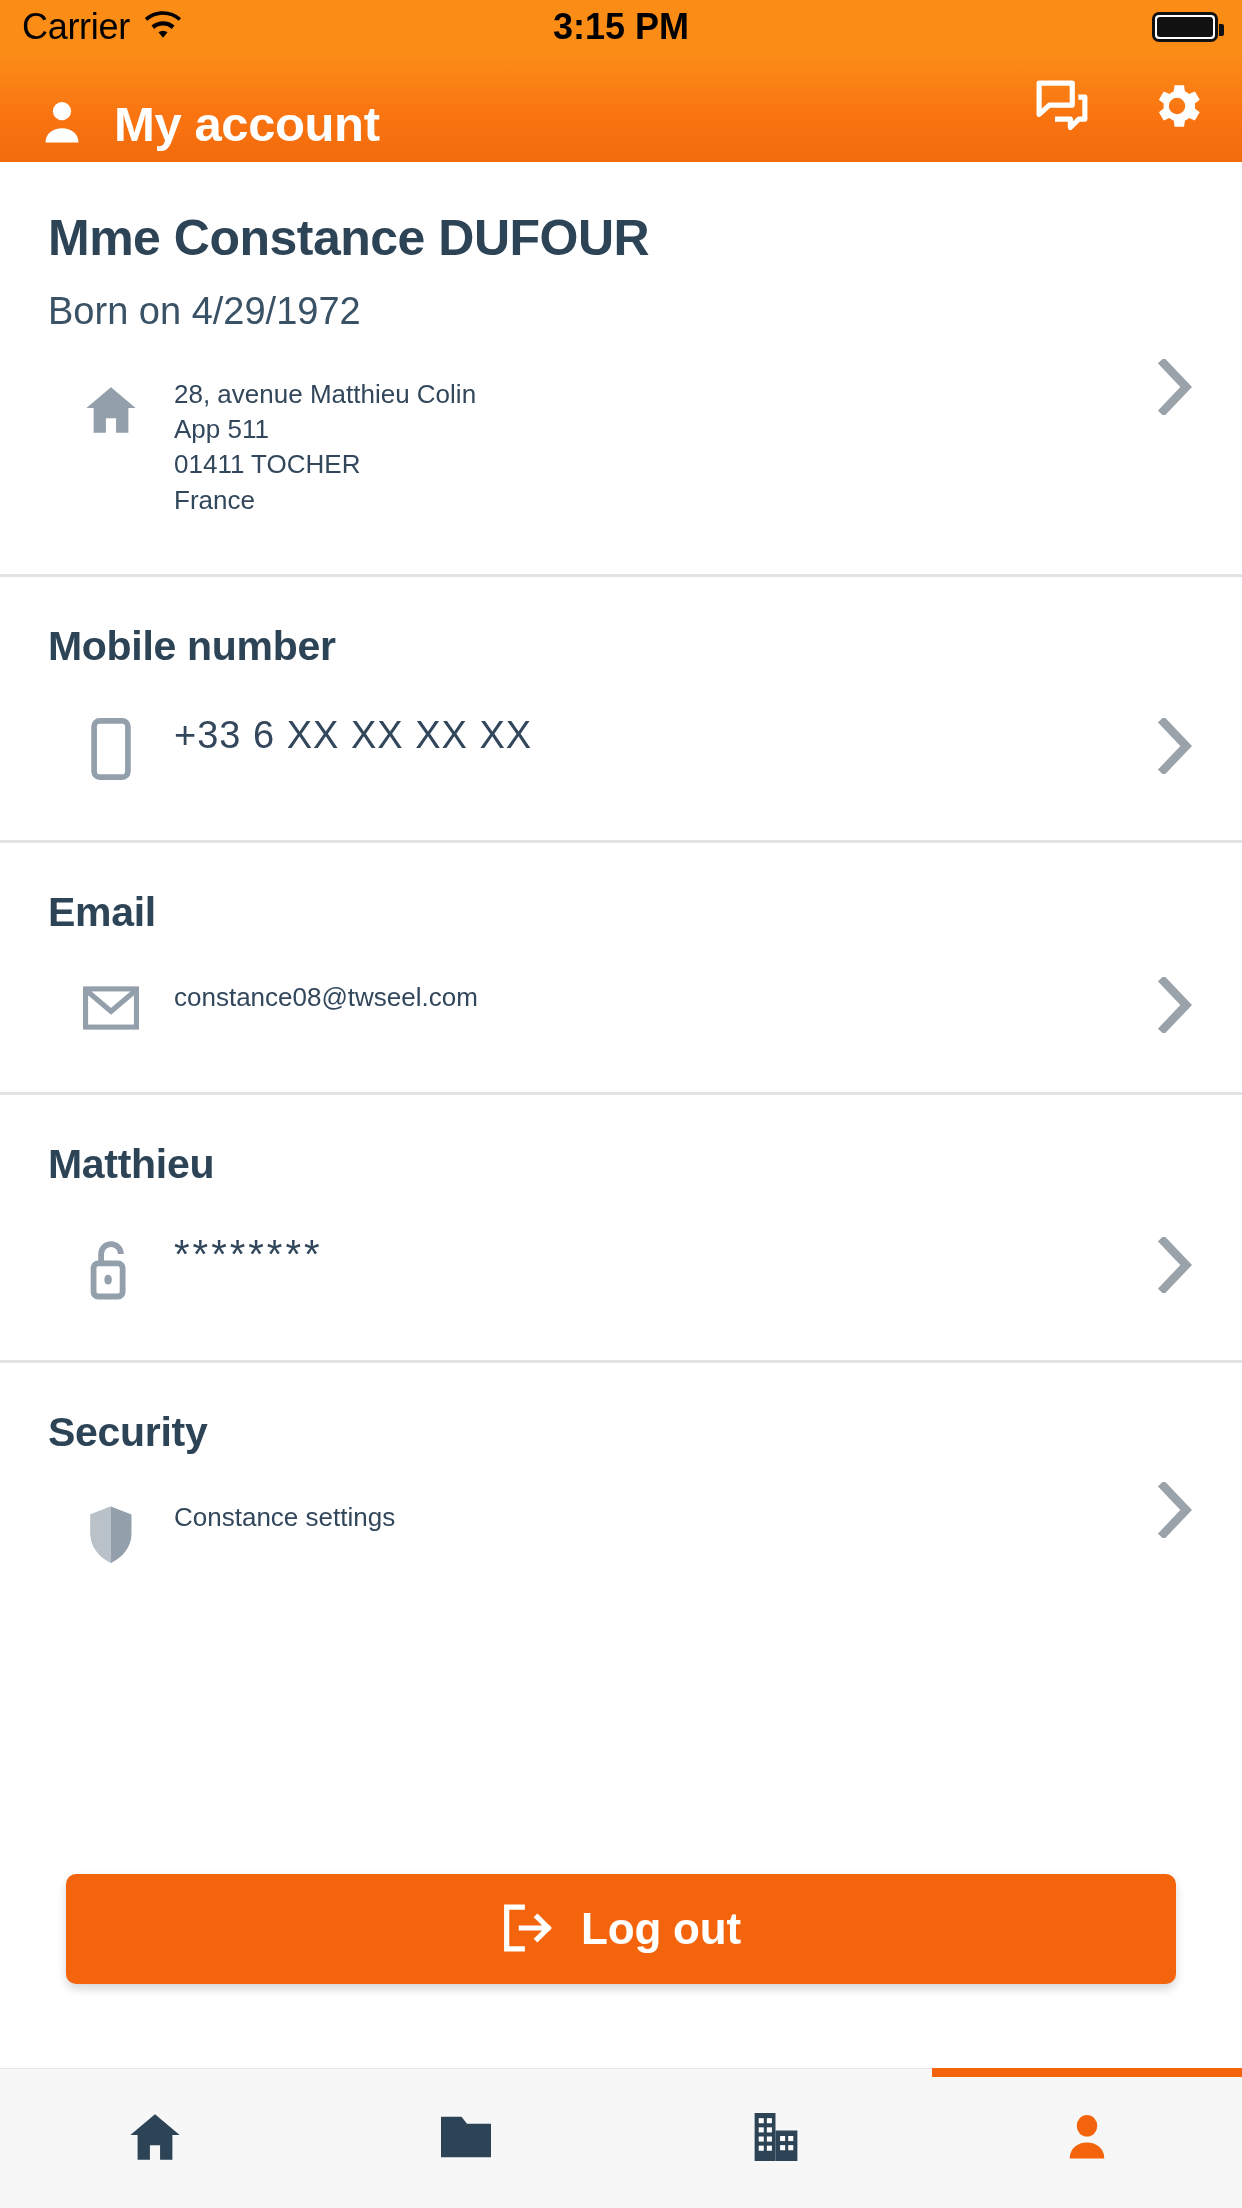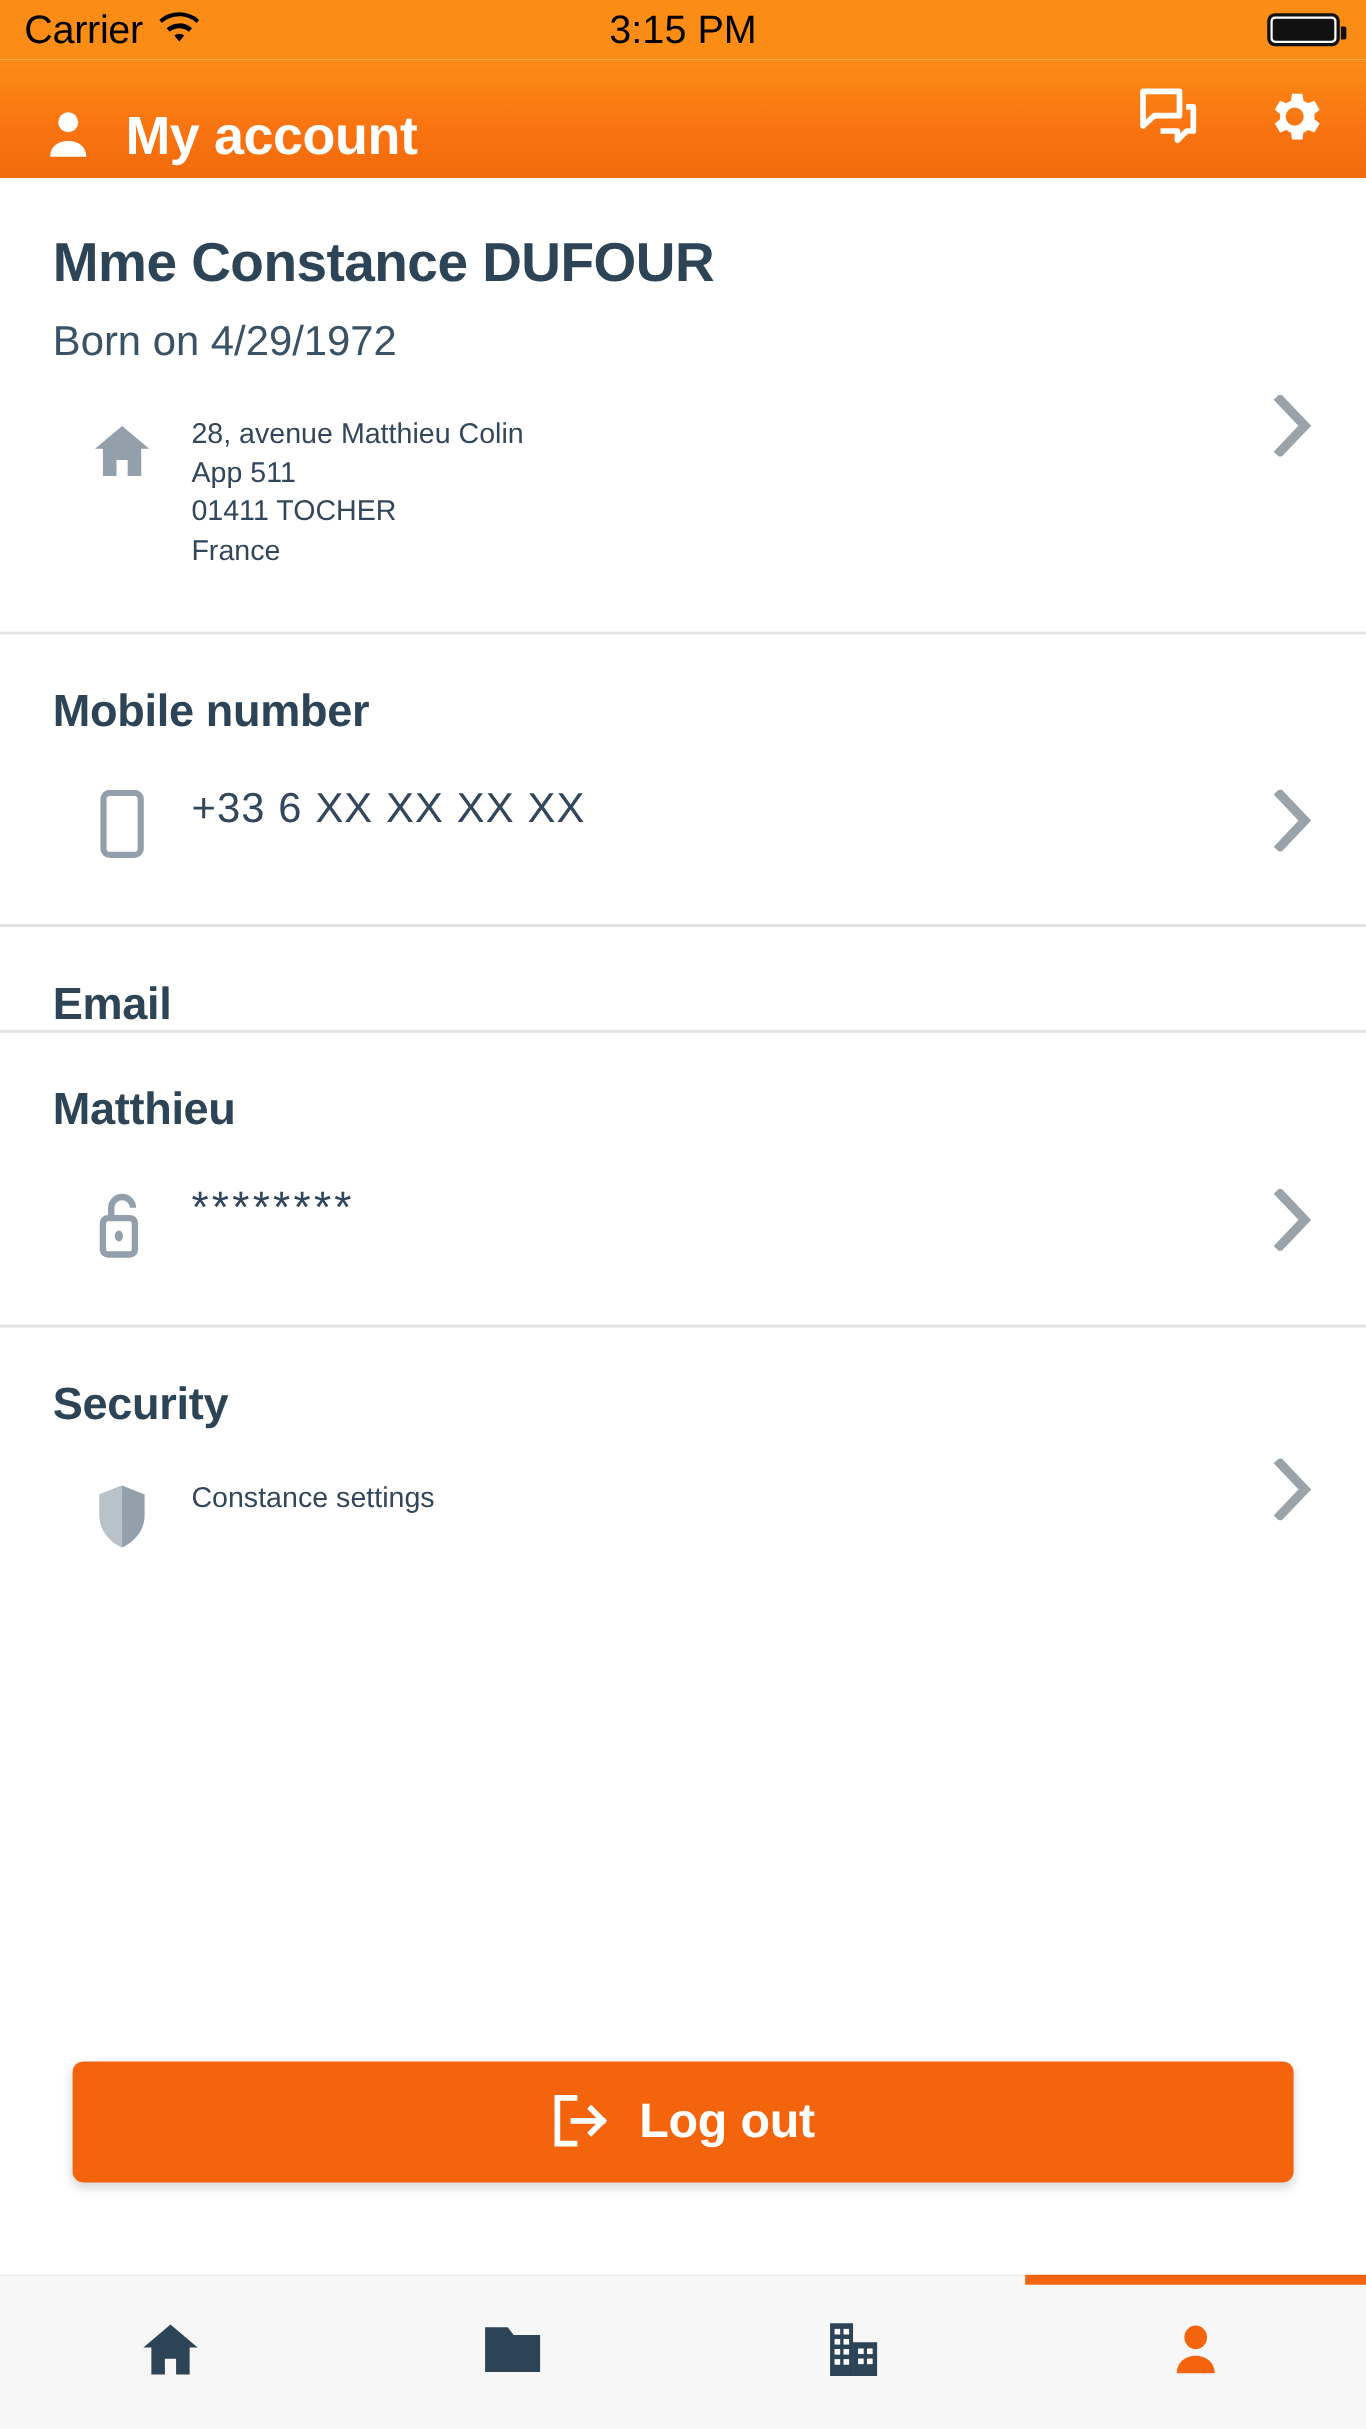--- a/index.html
+++ b/index.html
@@ -14,21 +14,21 @@
   
   .statusbar {
     position:absolute; top:0; left:0; width:1242px; height:54px;
     background:#fb8c16;
     display:flex; align-items:center;
   }
   .sb-left { position:absolute; left:22px; display:flex; align-items:center; gap:14px; }
   .sb-carrier { font-size:36px; color:#000; letter-spacing:-0.3px; }
   .sb-center {
     position:absolute; left:0; width:1242px; text-align:center;
-    font-size:36px; color:#000; font-weight:400;
+    font-size:36px; color:#000; font-weight:700;
   }
   .sb-right { position:absolute; right:24px; display:flex; align-items:center; }
   .battery {
     width:66px; height:30px; border:3px solid #111; border-radius:7px;
     position:relative; background:#fff;
   }
   .battery::after {
     content:""; position:absolute; right:-9px; top:9px; width:5px; height:12px;
     background:#111; border-radius:0 2px 2px 0;
   }
@@ -216,20 +216,38 @@
               </svg>
           </span>
         </div>
       </div>
     </div>
 
     <div class="divider"></div>
 
     <div class="section">
       <div class="sec-title">Email</div>
+      <div class="sec-body">
+        <div class="row">
+          <div class="row-icon">
+            <svg width="56" height="48" viewBox="0 0 22 17">
+                <rect x="1" y="1" width="20" height="15" fill="none" stroke="#93a0ab" stroke-width="2"></rect>
+                <path d="M1.8 2 11 9.8 20.2 2" fill="none" stroke="#93a0ab" stroke-width="2"></path>
+              </svg>
+          </div>
+          <div class="row-body">
+            <div class="row-text">constance08@twseel.com</div>
+          </div>
+          <span class="chevron">
+            <svg width="34" height="56" viewBox="0 0 12 20">
+                <path d="M2 1.6 10 10l-8 8.4" fill="none" stroke="#9aa2aa" stroke-width="3" stroke-linecap="square"></path>
+              </svg>
+          </span>
+        </div>
+      </div>
     </div>
 
     <div class="divider"></div>
 
     <div class="section">
       <div class="sec-title">Matthieu</div>
       <div class="sec-body">
         <div class="row">
           <div class="row-icon">
             <svg width="50" height="64" viewBox="0 0 16 22">

